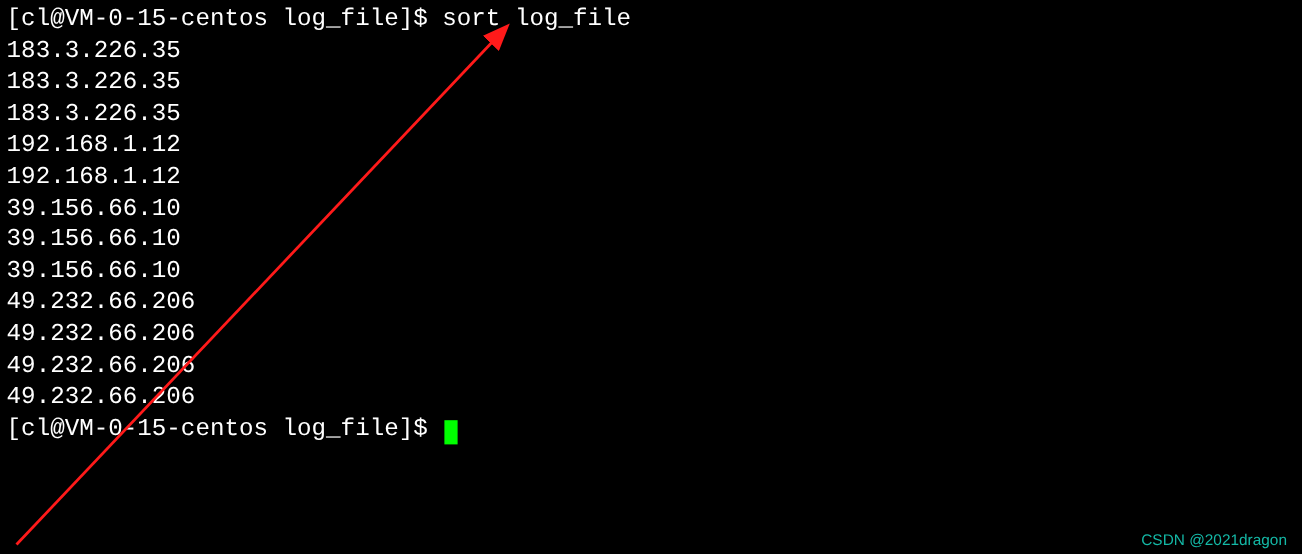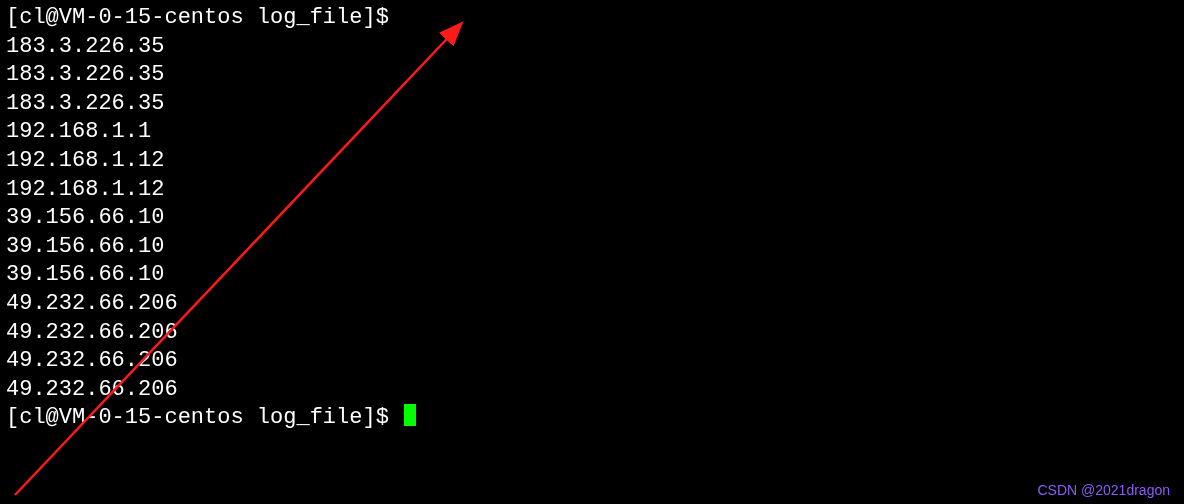--- a/index.html
+++ b/index.html
@@ -19,21 +19,21 @@
     }
     .terminal {
       padding: 4px 6px;
       line-height: 1.3;
     }
     .line {
       white-space: pre;
     }
     .prompt-line {
       display: flex;
-      align-items: flex-start;
+      align-items: flex-end;
     }
     .cursor {
       display: inline-block;
       width: 12px;
       height: 22px;
       background: #00ff00;
       margin-left: 2px;
       vertical-align: middle;
     }
     .arrow-svg {
@@ -41,36 +41,35 @@
       top: 0;
       left: 0;
       width: 1184px;
       height: 504px;
       pointer-events: none;
     }
     .watermark {
       position: absolute;
       bottom: 6px;
       right: 14px;
-      color: #8b5cf6;
+      color: #14b8a6;
       font-size: 14px;
       font-family: Arial, sans-serif;
     }
   </style>
 </head>
 <body>
 
 <div class="terminal">
   <div class="line prompt-line">
-    <span>[cl@VM-0-15-centos log_file]$ </span>
+    <span>[cl@VM-0-15-centos log_file]$ </span><span>sort log_file</span>
   </div>
   <div class="line">183.3.226.35</div>
   <div class="line">183.3.226.35</div>
   <div class="line">183.3.226.35</div>
-  <div class="line">192.168.1.1</div>
   <div class="line">192.168.1.12</div>
   <div class="line">192.168.1.12</div>
   <div class="line">39.156.66.10</div>
   <div class="line">39.156.66.10</div>
   <div class="line">39.156.66.10</div>
   <div class="line">49.232.66.206</div>
   <div class="line">49.232.66.206</div>
   <div class="line">49.232.66.206</div>
   <div class="line">49.232.66.206</div>
   <div class="line prompt-line">

